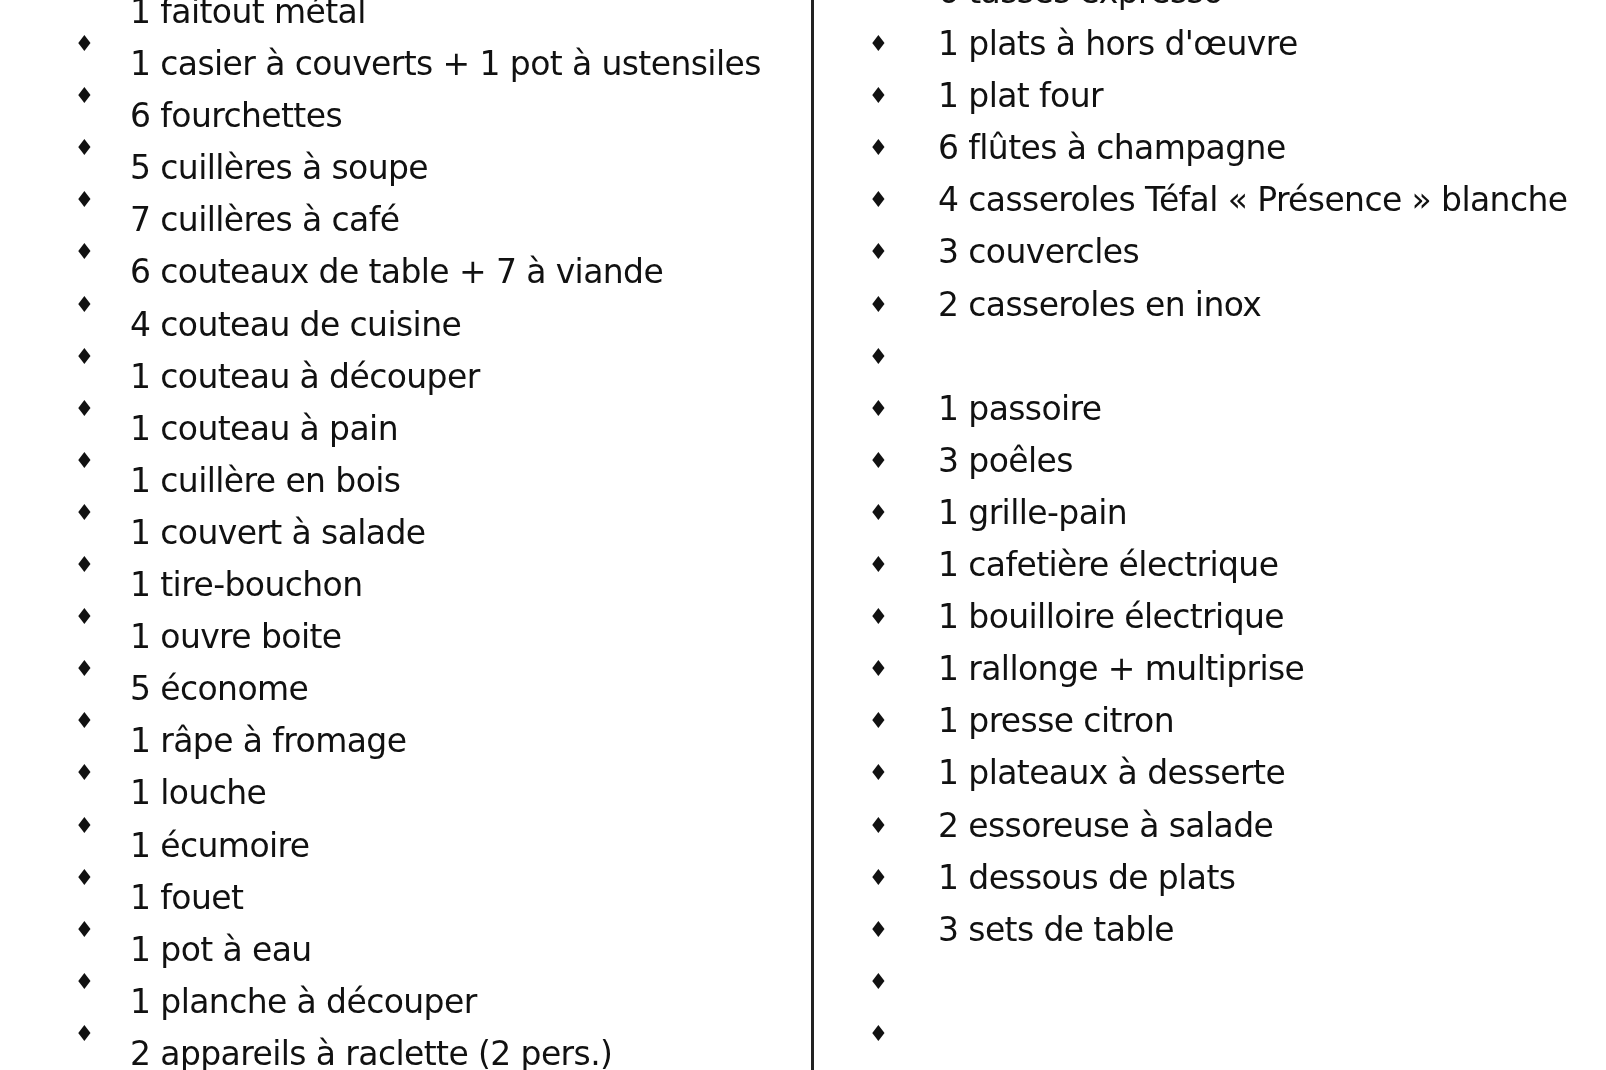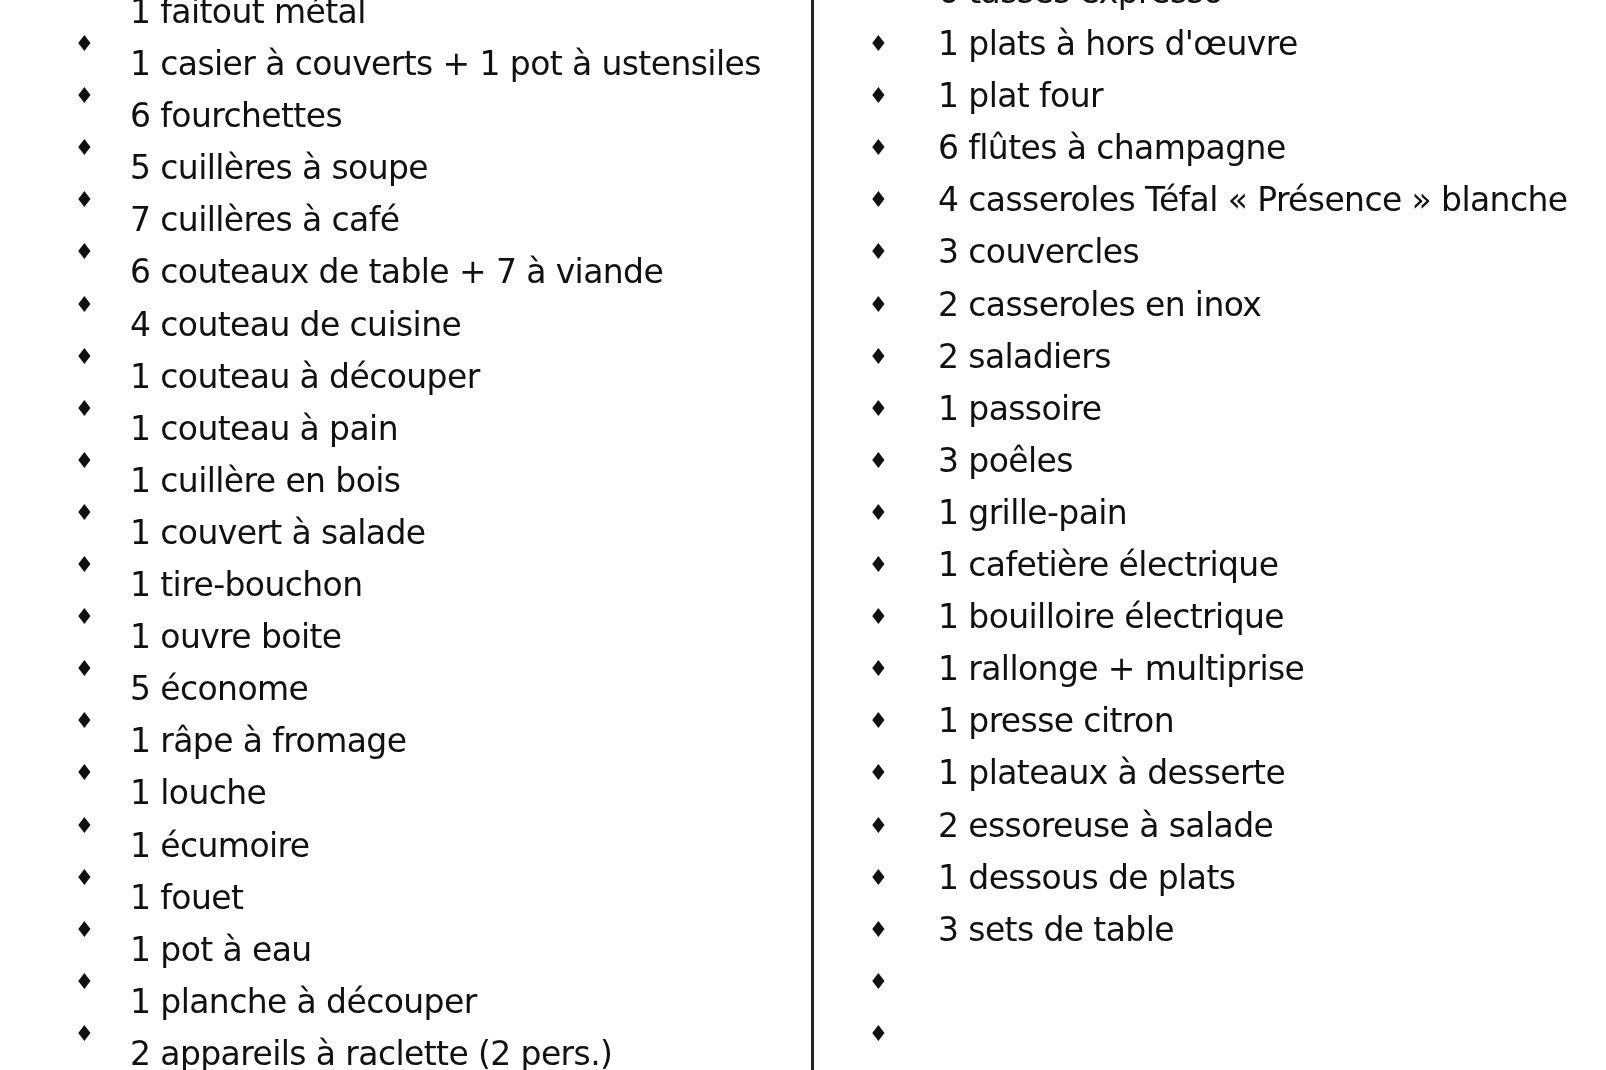--- a/index.html
+++ b/index.html
@@ -176,21 +176,20 @@
       <li class="item">
         <span class="bullet">♦</span>
         <span class="text">3 couvercles</span>
       </li>
       <li class="item">
         <span class="bullet">♦</span>
         <span class="text">2 casseroles en inox</span>
       </li>
       <li class="item">
         <span class="bullet">♦</span>
-        <span class="text">2 saladiers</span>
       </li>
       <li class="item">
         <span class="bullet">♦</span>
         <span class="text">1 passoire</span>
       </li>
       <li class="item">
         <span class="bullet">♦</span>
         <span class="text">3 poêles</span>
       </li>
       <li class="item">

